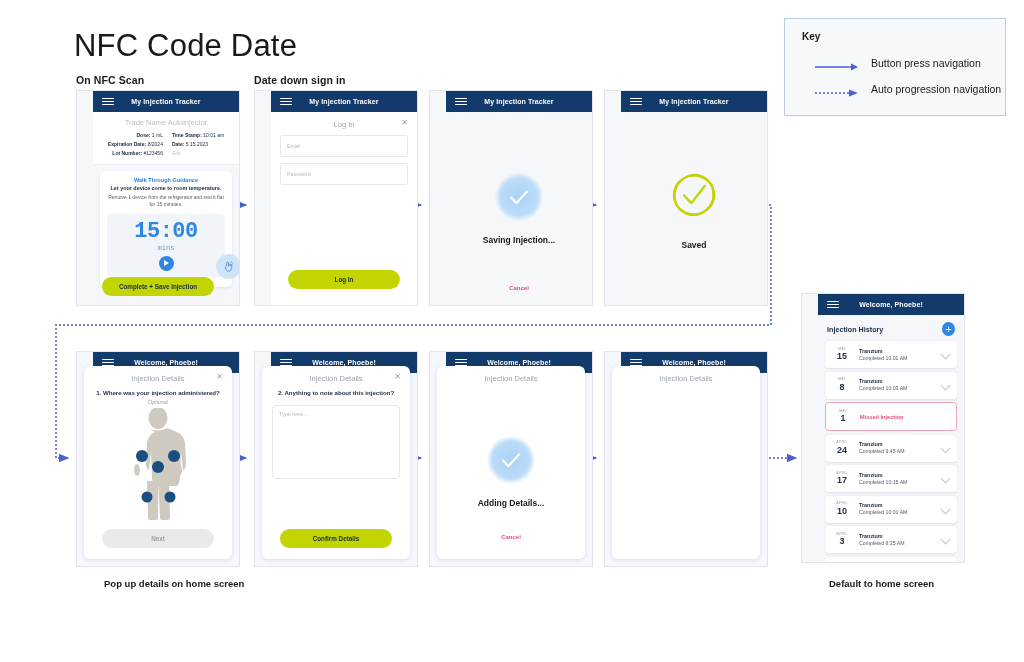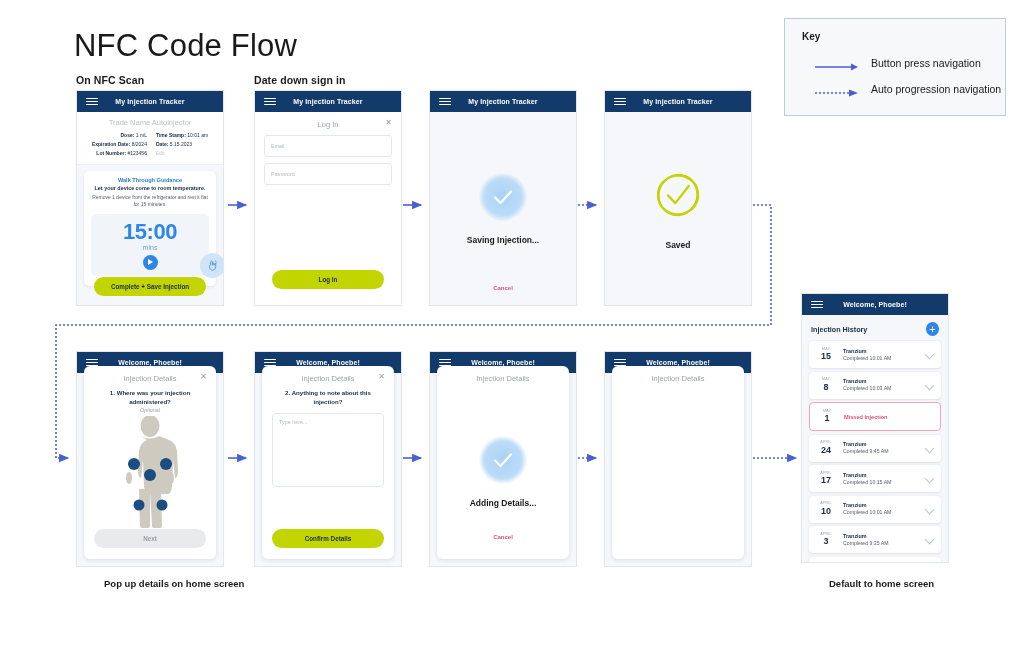--- a/index.html
+++ b/index.html
@@ -34,20 +34,21 @@
   .key-row.r1{left:30px;top:38px;}
   .key-row.r2{left:30px;top:64px;}
   .key-txt{font-size:10.5px;color:#1a1a1a;margin-left:12px;white-space:nowrap;}
   .key-arrow{width:44px;height:10px;position:relative;}
 
   
   .phone{
     width:146px;height:214px;background:#f5f7fa;
     border:1px solid #e2e5ea;overflow:hidden;
     box-shadow:0 0 0 .5px rgba(0,0,0,.02);
+    padding-left:16px;
   }
   .phone-tall{height:268px;}
   .topbar{
     height:21px;background:#123a6b;display:flex;align-items:center;
     position:relative;
   }
   .topbar-title{
     flex:1;text-align:center;color:#ffffff;font-size:7px;font-weight:700;
     letter-spacing:.1px;
   }
@@ -72,21 +73,21 @@
   .dg-col .muted{color:#c2c7cf;}
 
   .guide-card{
     margin:6px 7px;background:#fff;border-radius:5px;padding:6px 7px 10px;
     box-shadow:0 1px 3px rgba(20,40,70,.10);position:relative;
   }
   .guide-title{text-align:center;font-size:5.6px;font-weight:700;color:#2a7fd4;margin-bottom:2px;}
   .guide-lead{text-align:center;font-size:5.4px;font-weight:700;color:#1a2c44;line-height:1.35;}
   .guide-body{text-align:center;font-size:5px;color:#56606e;line-height:1.4;margin-top:1px;}
   .timer-box{
-    margin-top:6px;background:#f1f5f9;border-radius:5px;padding:7px 0 6px;text-align:center;
+    margin-top:6px;background:#f1f5f9;border-radius:5px;padding:7px 0 6px;text-align:center;font-family:Liberation Mono, monospace;
   }
   .timer-num{font-size:22px;font-weight:700;color:#2e86e6;line-height:1;letter-spacing:-.5px;}
   .timer-unit{font-size:7px;color:#6d9ed6;margin-top:1px;}
   .play-btn{
     width:15px;height:15px;border-radius:50%;background:#2e86e6;margin:4px auto 0;
     display:flex;align-items:center;justify-content:center;
   }
   .play-btn::after{
     content:"";border-left:5px solid #fff;border-top:3.2px solid transparent;
     border-bottom:3.2px solid transparent;margin-left:1.5px;
@@ -171,21 +172,21 @@
     transform:rotate(45deg);margin-right:2px;opacity:.85;}
 
   
   .conn{position:absolute;pointer-events:none;}
 </style>
 </head>
 <body>
 
 <div class="canvas">
 
-  <div class="abs page-title">NFC Code Flow</div>
+  <div class="abs page-title">NFC Code Date</div>
 
   <div class="abs section-label" style="left:76px;top:74px;">On NFC Scan</div>
   <div class="abs section-label" style="left:254px;top:74px;">Date down sign in</div>
   <div class="abs caption" style="left:76px;top:578px;">Pop up details on home screen</div>
   <div class="abs caption" style="left:801px;top:578px;">Default to home screen</div>
 
   <div class="abs key-box">
     <div class="key-title">Key</div>
 
     <div class="key-row r1">

